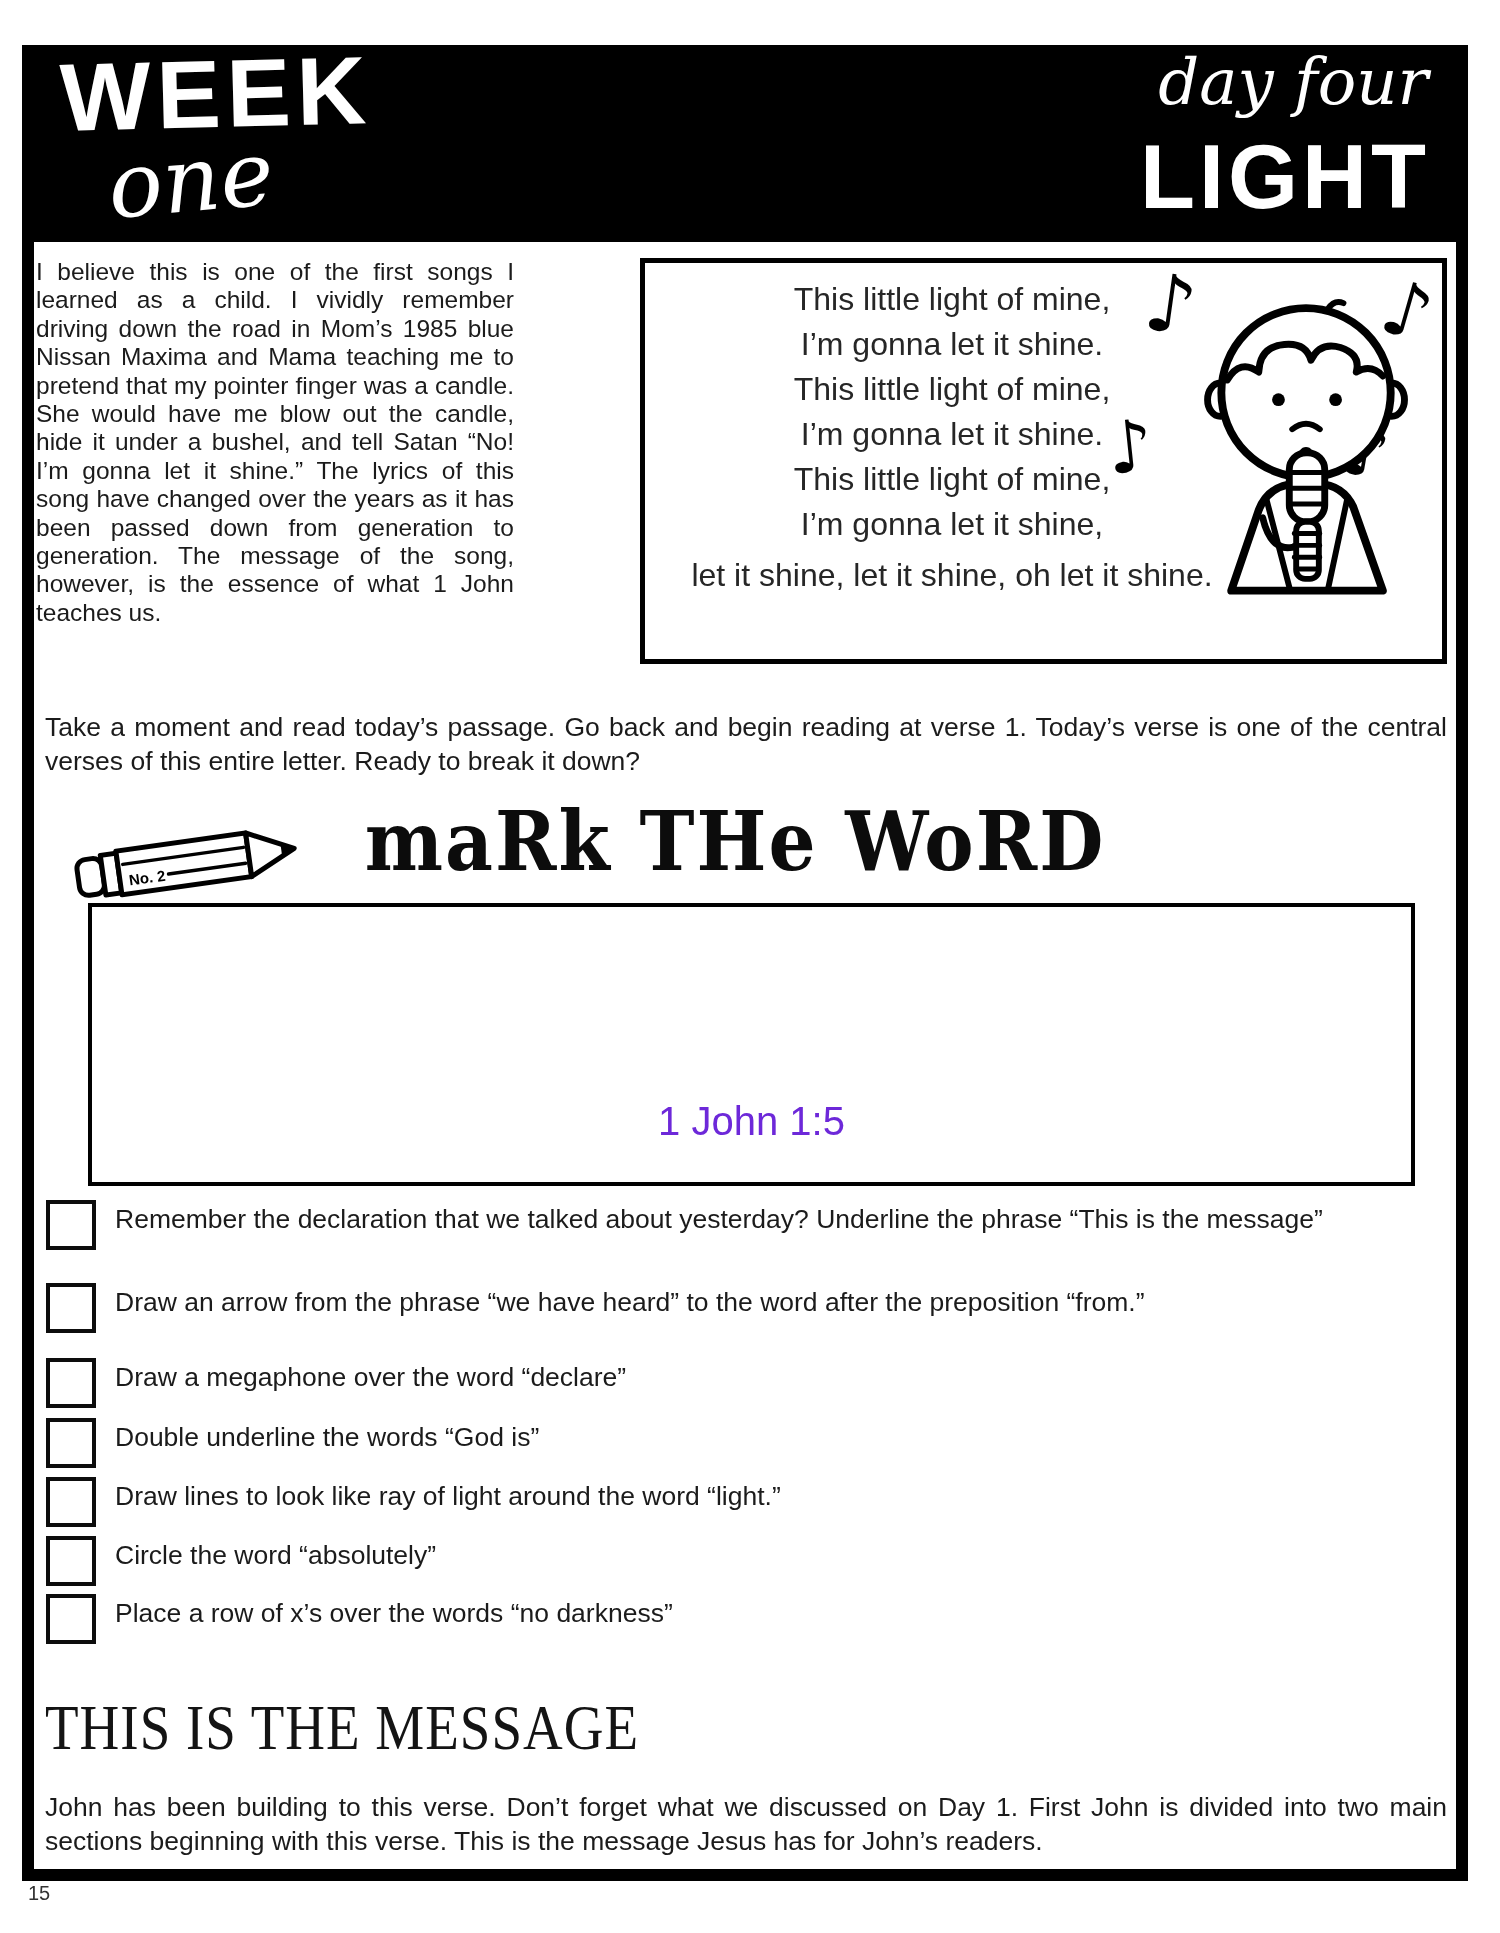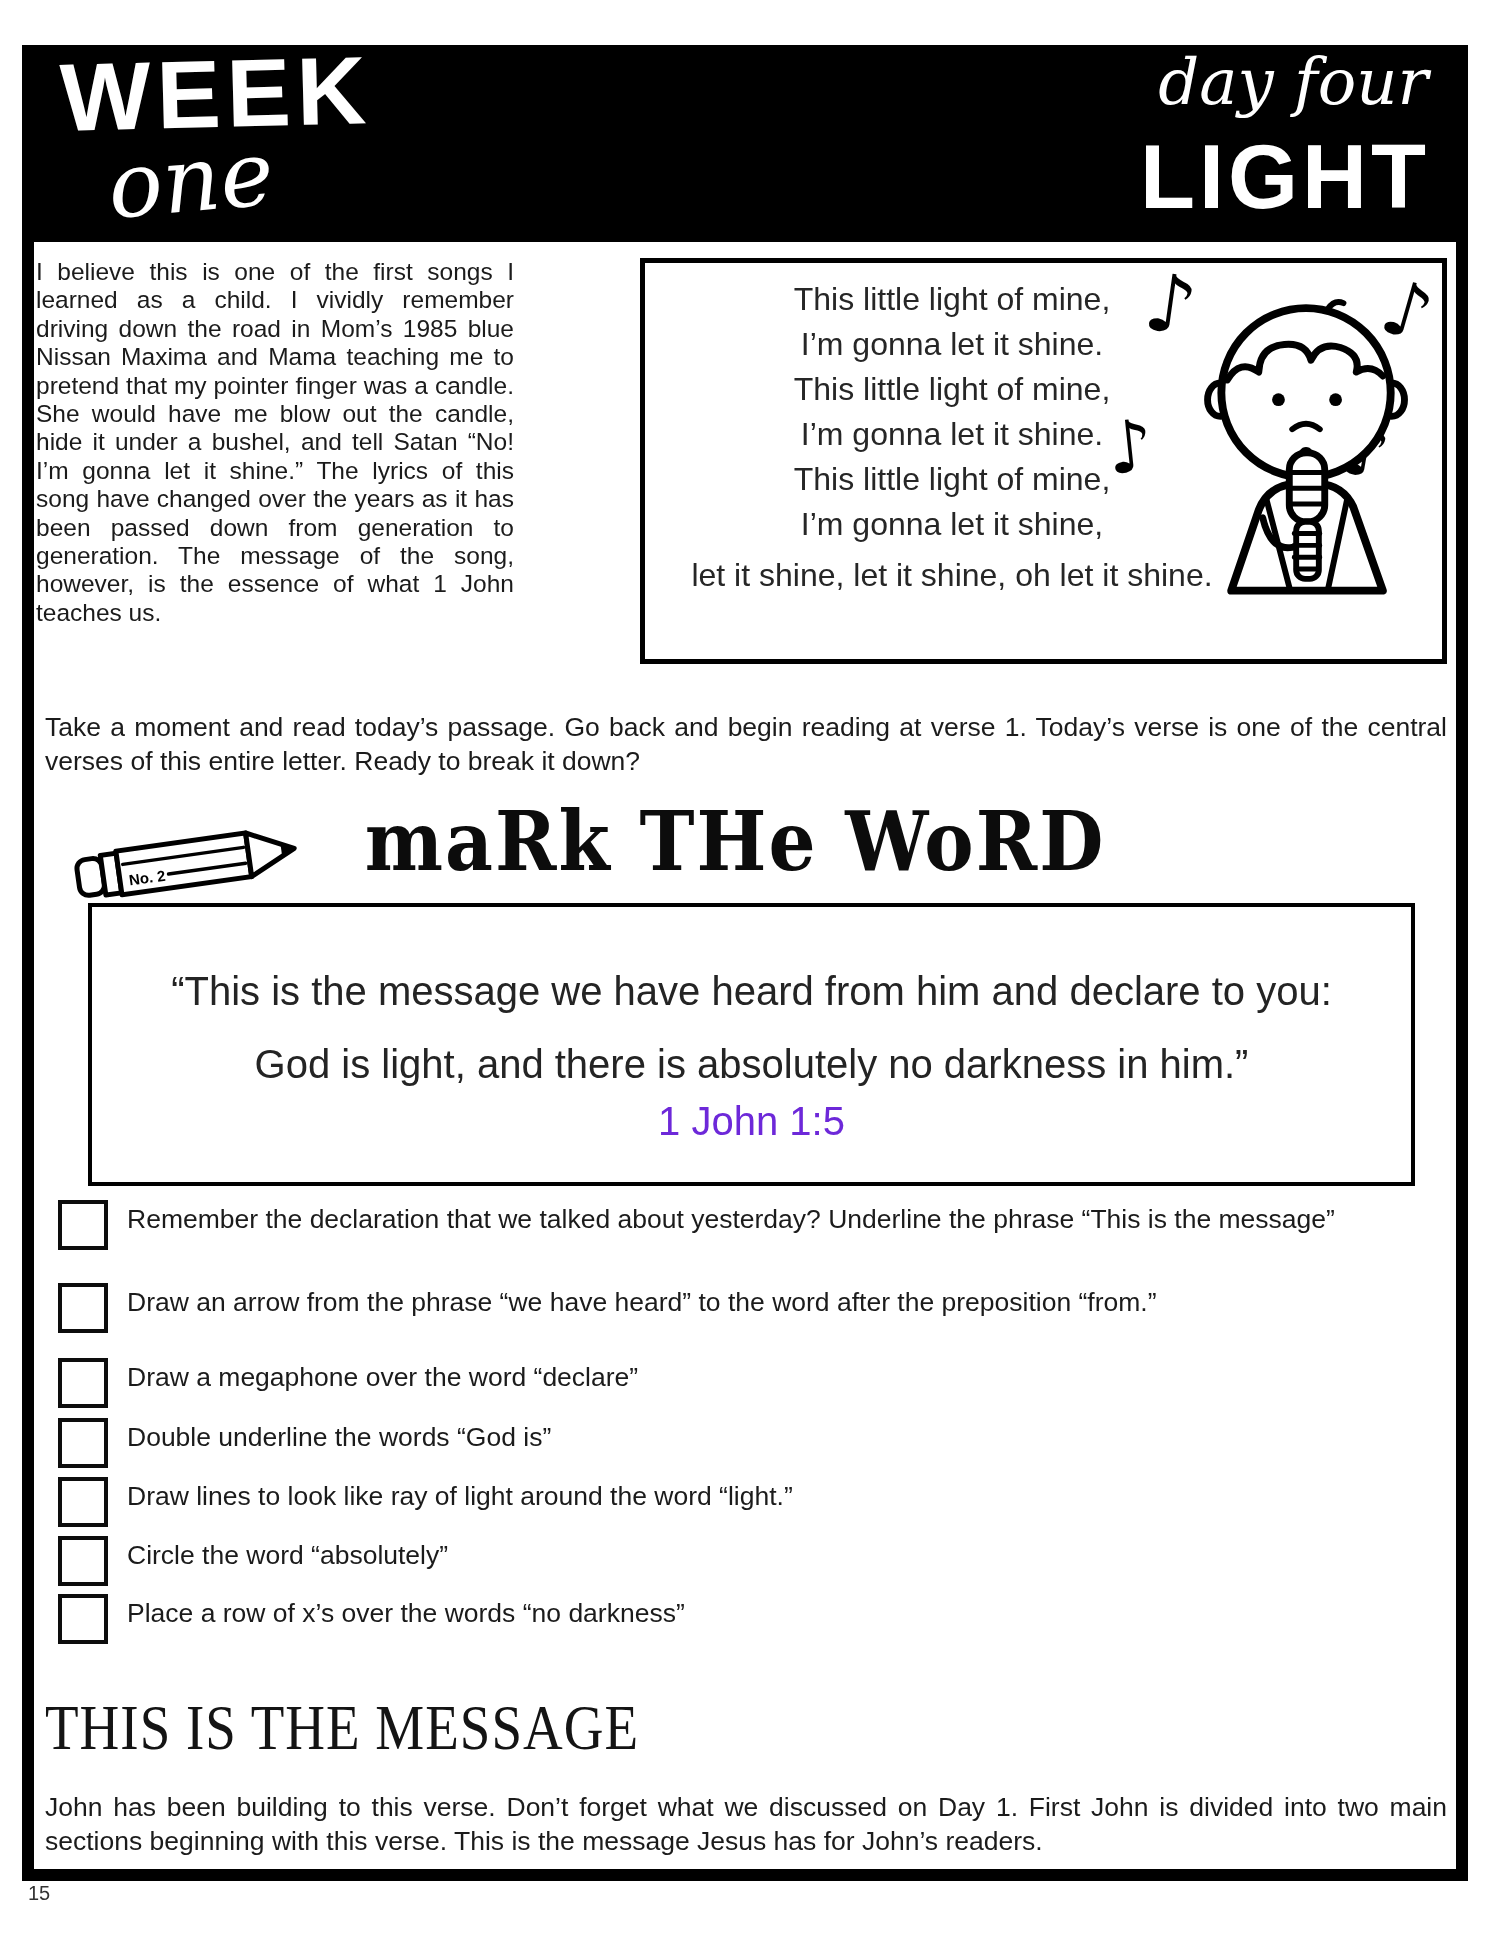--- a/index.html
+++ b/index.html
@@ -41,21 +41,21 @@
   .mtw-title{position:absolute;left:280px;top:-4px;width:820px;text-align:center;
              font-family:"DejaVu Serif",serif;font-weight:bold;font-size:74px;letter-spacing:2px;
              transform:scaleY(1.1);transform-origin:center top;color:#0c0c0c;white-space:nowrap;}
 
   
   .versebox{left:88px;top:903px;width:1327px;height:283px;border:4px solid #000;box-sizing:border-box;background:#fff;}
   .verse-text{position:absolute;left:48px;right:48px;top:48px;text-align:center;font-size:40px;line-height:73px;color:#242424;}
   .verse-ref{position:absolute;left:0;right:0;top:192px;text-align:center;font-size:40px;color:#6d28d9;}
 
   
-  .check-row{position:absolute;left:58px;width:1392px;display:flex;gap:19px;align-items:flex-start;}
+  .check-row{position:absolute;left:46px;width:1392px;display:flex;gap:19px;align-items:flex-start;}
   .checkbox{width:42px;height:42px;border:4px solid #0d0d0d;background:#fff;flex:none;box-sizing:content-box;margin-top:0px;}
   .check-label{font-size:26.5px;line-height:34px;width:1300px;padding-top:2px;}
 
   
   .msg-head{left:45px;top:1692px;font-family:"Liberation Serif",serif;font-size:55px;color:#141414;
             letter-spacing:1px;transform:scaleY(1.14);transform-origin:left top;white-space:nowrap;}
   .msg-body{left:45px;top:1790px;width:1402px;font-size:26.5px;line-height:34px;text-align:justify;}
 
   .pagenum{left:28px;top:1882px;font-size:20px;color:#333;}
 </style>
@@ -136,21 +136,20 @@
         <path d="M52,40 H174 M96,56 H174" fill="none" stroke-width="3.5"></path>
         <path d="M178,26 L224,48 L178,70 Z" stroke-width="5"></path>
         <path d="M211,42 L224,48 L211,54 Z" fill="#000" stroke="none"></path>
         <text x="56" y="62" font-size="15" font-weight="bold" fill="#000" stroke="none" font-family="Liberation Sans, sans-serif">No. 2</text>
       </g>
     </svg>
     <div class="mtw-title">maRk THe WoRD</div>
   </div>
 
   <div class="abs versebox">
-    <div class="verse-text">“This is the message we have heard from him and declare to you: God is light, and there is absolutely no darkness in him.”</div>
     <div class="verse-ref">1 John 1:5</div>
   </div>
 
   <div class="check-row" style="top:1200px;">
     <div class="checkbox"></div>
     <div class="check-label">Remember the declaration that we talked about yesterday? Underline the phrase “This is the message”</div>
   </div>
   <div class="check-row" style="top:1283px;">
     <div class="checkbox"></div>
     <div class="check-label">Draw an arrow from the phrase “we have heard” to the word after the preposition “from.”</div>

